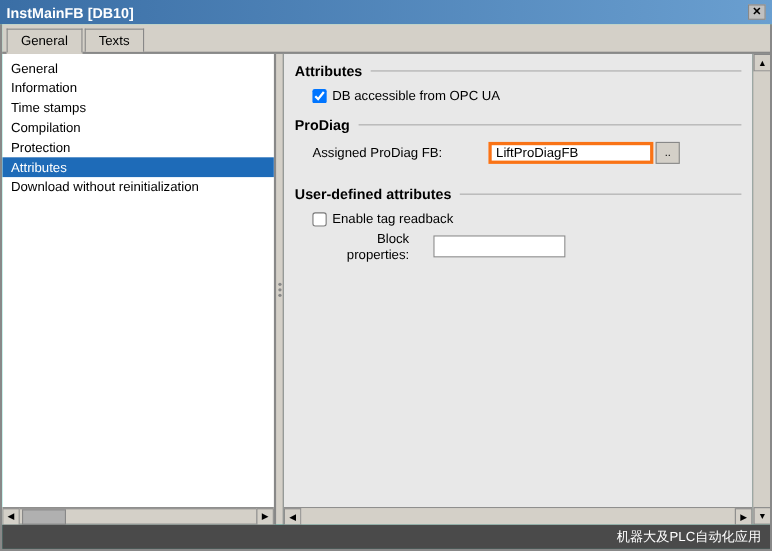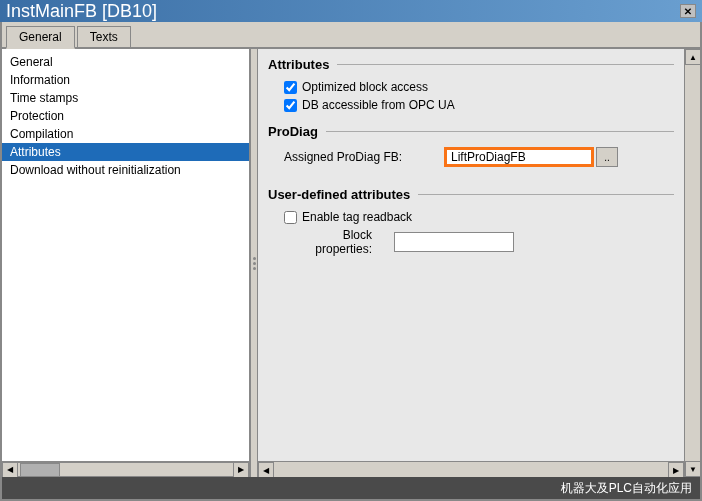--- a/index.html
+++ b/index.html
@@ -16,22 +16,22 @@
     .title-bar {
       background: linear-gradient(to right, #3a6ea5, #6a9fd0);
       color: white;
       padding: 3px 6px;
       display: flex;
       justify-content: space-between;
       align-items: center;
       height: 22px;
     }
     .title-bar-title {
-      font-size: 18px;
-      font-weight: normal;
+      font-size: 13px;
+      font-weight: bold;
     }
     .title-bar-close {
       background: #c0c0c0;
       border: 1px solid #888;
       width: 16px;
       height: 14px;
       display: flex;
       align-items: center;
       justify-content: center;
       cursor: pointer;
@@ -334,22 +334,22 @@
   </div>
 
   <div class="content-area">
 
     <div class="left-panel">
       <div class="left-panel-list">
         <div style="height:4px;"></div>
         <div class="nav-item">General</div>
         <div class="nav-item">Information</div>
         <div class="nav-item">Time stamps</div>
+        <div class="nav-item">Compilation</div>
         <div class="nav-item">Protection</div>
-        <div class="nav-item">Compilation</div>
         <div class="nav-item selected">Attributes</div>
         <div class="nav-item">Download without reinitialization</div>
       </div>
 
       <div class="left-panel-scrollbar">
         <div class="scroll-arrow">◀</div>
         <div class="scroll-track" style="display:flex;align-items:center;">
           <div class="scroll-thumb-h"></div>
         </div>
         <div class="scroll-arrow">▶</div>
@@ -364,24 +364,20 @@
 
     <div class="right-panel-wrapper">
       <div class="right-panel">
         <div class="right-panel-content">
 
           <div class="section-header">
             <span>Attributes</span>
             <div class="section-header-line"></div>
           </div>
 
-          <div class="checkbox-row">
-            <input type="checkbox" id="chk-optimized" checked="" style="">
-            <label for="chk-optimized">Optimized block access</label>
-          </div>
           <div class="checkbox-row">
             <input type="checkbox" id="chk-opc" checked="" style="">
             <label for="chk-opc">DB accessible from OPC UA</label>
           </div>
 
           <div class="prodiag-section">
             <div class="section-header">
               <span>ProDiag</span>
               <div class="section-header-line"></div>
             </div>

